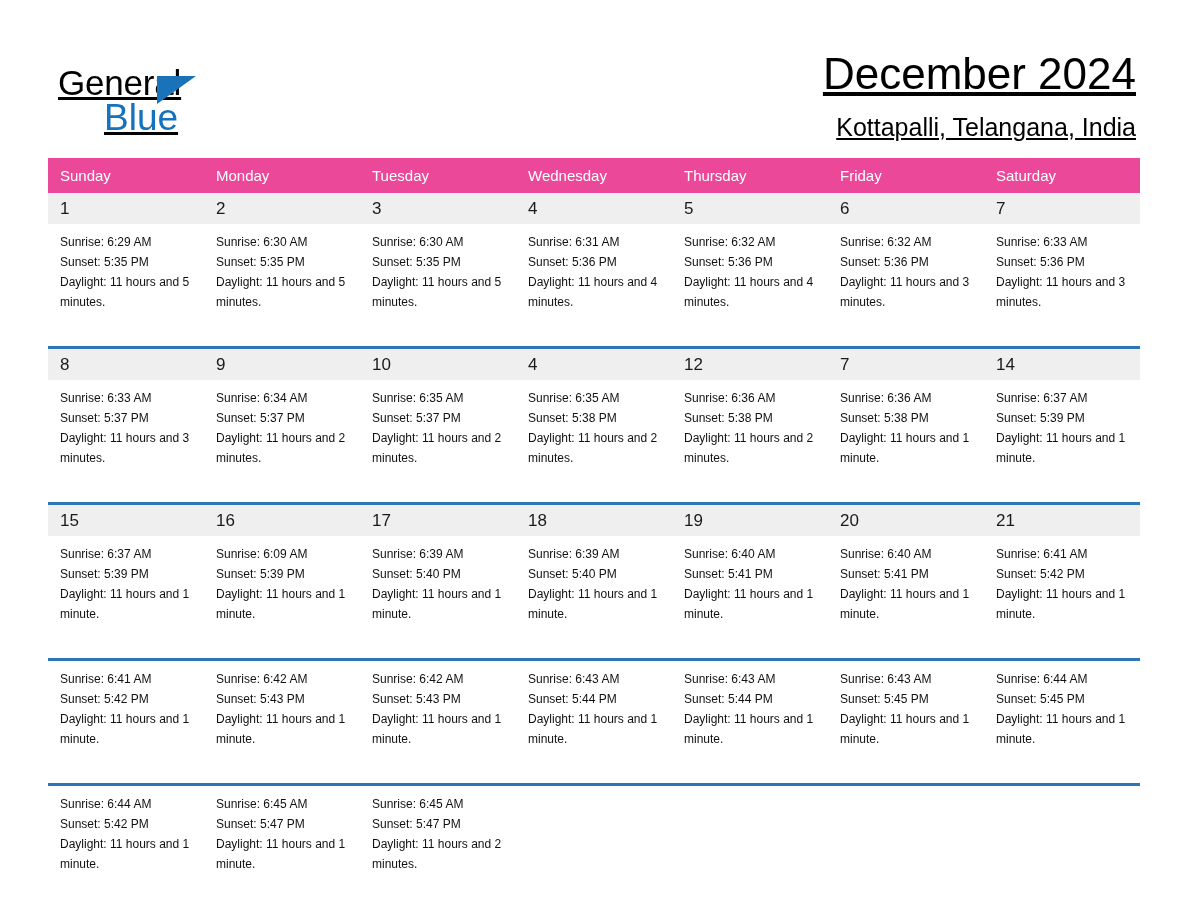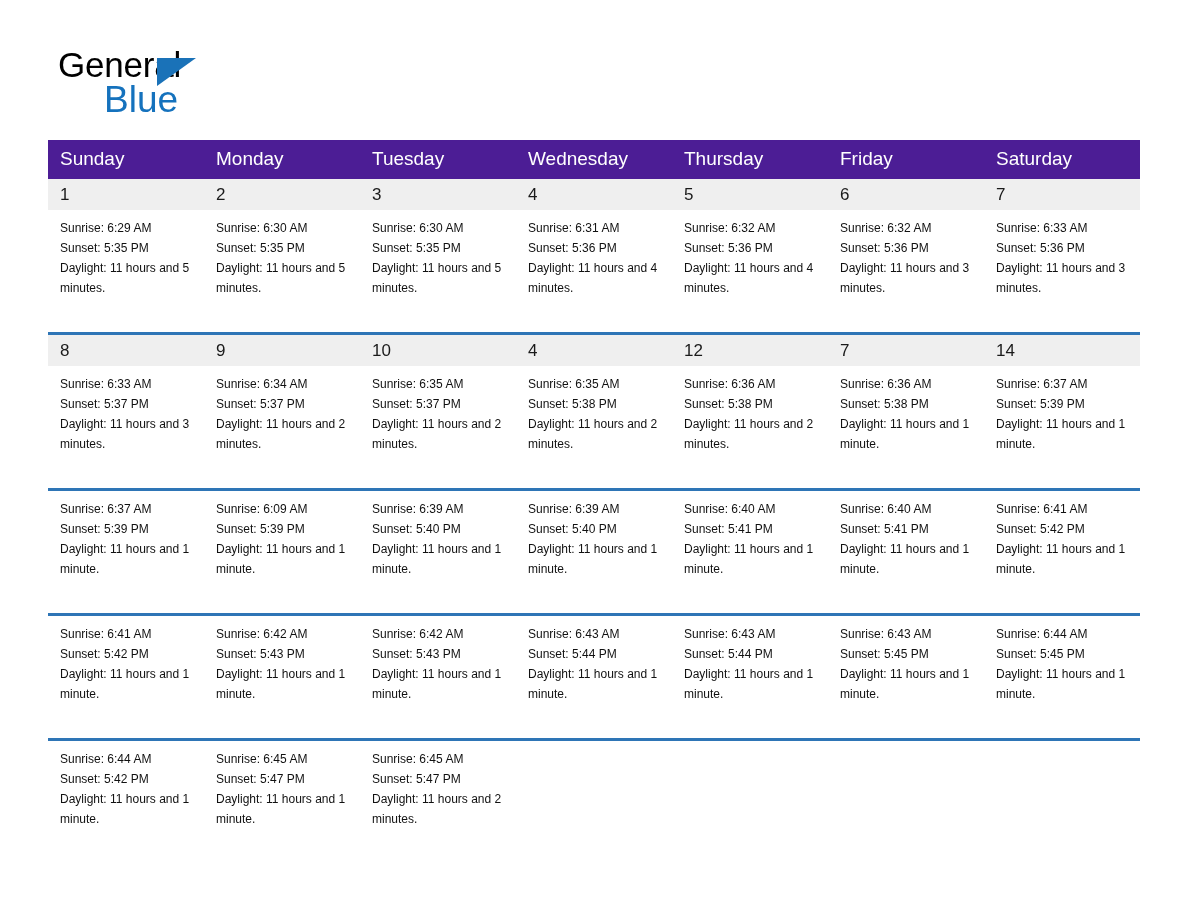--- a/index.html
+++ b/index.html
@@ -22,20 +22,21 @@
     box-sizing: border-box;
   }
 
   
   .top-bar {
     display: flex;
     align-items: flex-end;
     justify-content: space-between;
     padding: 46px 52px 0 58px;
     box-sizing: border-box;
+    text-decoration: underline;
   }
   .brand {
     position: relative;
     width: 190px;
     height: 80px;
     flex: 0 0 auto;
   }
   .brand-general {
     font-size: 35px;
     line-height: 38px;
@@ -86,23 +87,23 @@
   
   .calendar {
     margin: 14px 48px 0 48px;
     width: 1092px;
     border-collapse: collapse;
     table-layout: fixed;
   }
   .calendar col { width: 156px; }
 
   .calendar thead th {
-    background: #4c1d95;
+    background: #ec4899;
     color: #ffffff;
-    font-size: 19px;
+    font-size: 15px;
     font-weight: 400;
     text-align: left;
     padding: 8px 0 9px 12px;
     height: 18px;
     box-sizing: content-box;
     vertical-align: middle;
   }
 
   .week-rule td {
     padding: 0;
@@ -146,20 +147,24 @@
 <div class="page">
 
   <div class="top-bar">
 
     <div class="brand">
       <span class="brand-general">General</span>
       <span class="brand-triangle"></span>
       <span class="brand-blue">Blue</span>
     </div>
 
+    <div class="title-block">
+      <div class="month-title">December 2024</div>
+      <div class="location-title">Kottapalli, Telangana, India</div>
+    </div>
 
   </div>
 
   <table class="calendar">
     <colgroup>
       <col>
         <col>
         <col>
         <col>
         <col>
@@ -272,20 +277,29 @@
           </td>
           <td>
             <span class="detail-line">Sunrise: 6:37 AM</span>
             <span class="detail-line">Sunset: 5:39 PM</span>
             <span class="daylight-line">Daylight: 11 hours and 1 minute.</span>
           </td>
         </tr>
         <tr class="week-rule">
           <td colspan="7"></td>
         </tr>
+        <tr class="daynum-row">
+          <td>15</td>
+          <td>16</td>
+          <td>17</td>
+          <td>18</td>
+          <td>19</td>
+          <td>20</td>
+          <td>21</td>
+        </tr>
         <tr class="detail-row">
           <td>
             <span class="detail-line">Sunrise: 6:37 AM</span>
             <span class="detail-line">Sunset: 5:39 PM</span>
             <span class="daylight-line">Daylight: 11 hours and 1 minute.</span>
           </td>
           <td>
             <span class="detail-line">Sunrise: 6:09 AM</span>
             <span class="detail-line">Sunset: 5:39 PM</span>
             <span class="daylight-line">Daylight: 11 hours and 1 minute.</span>

